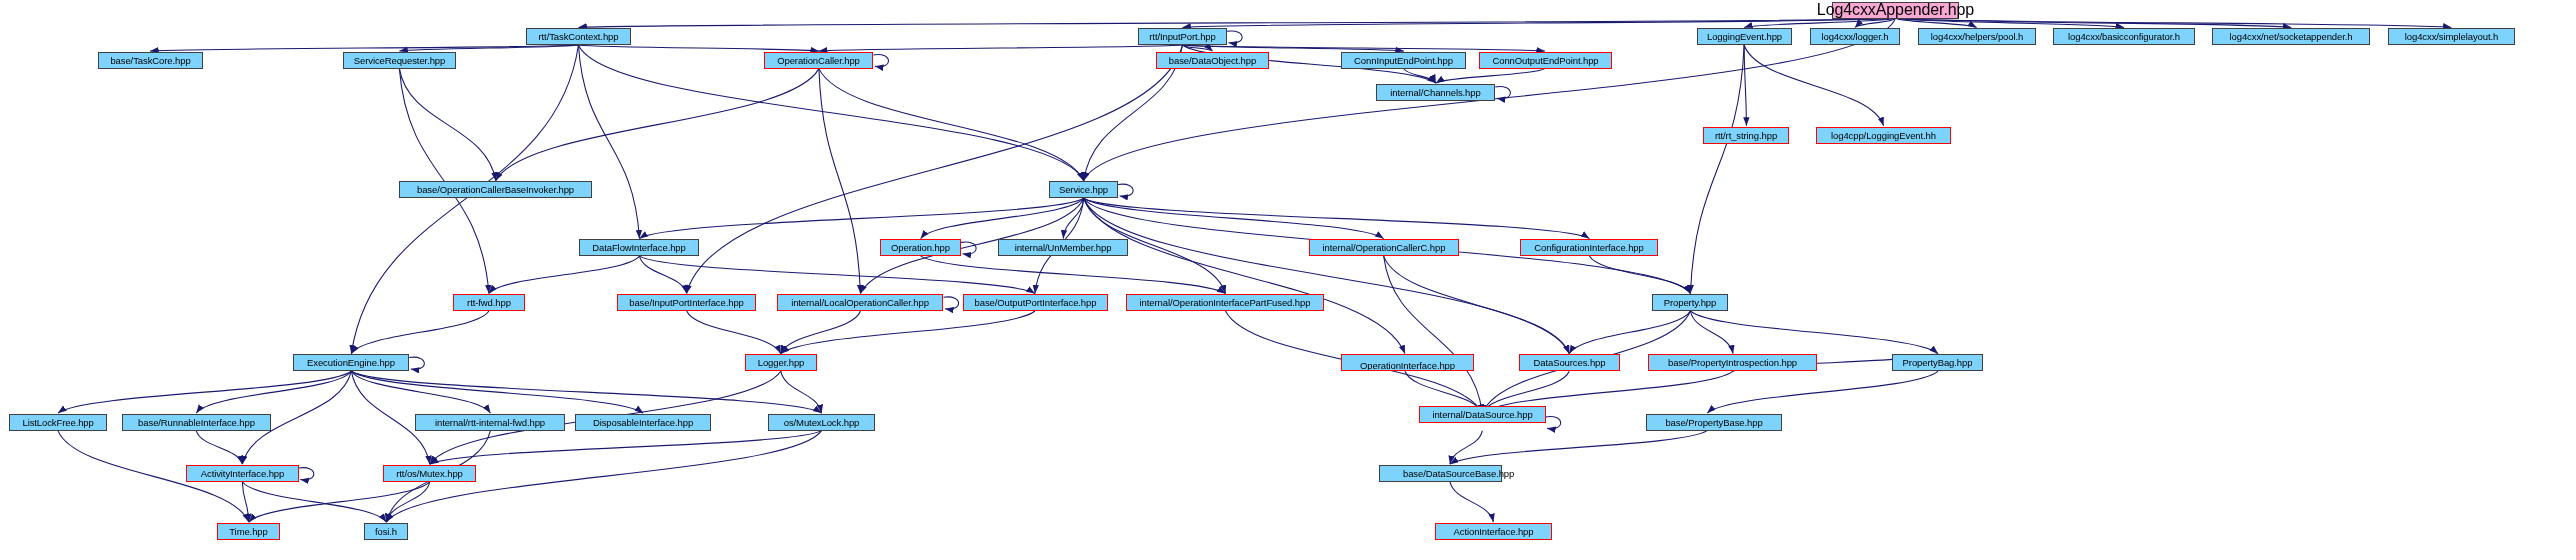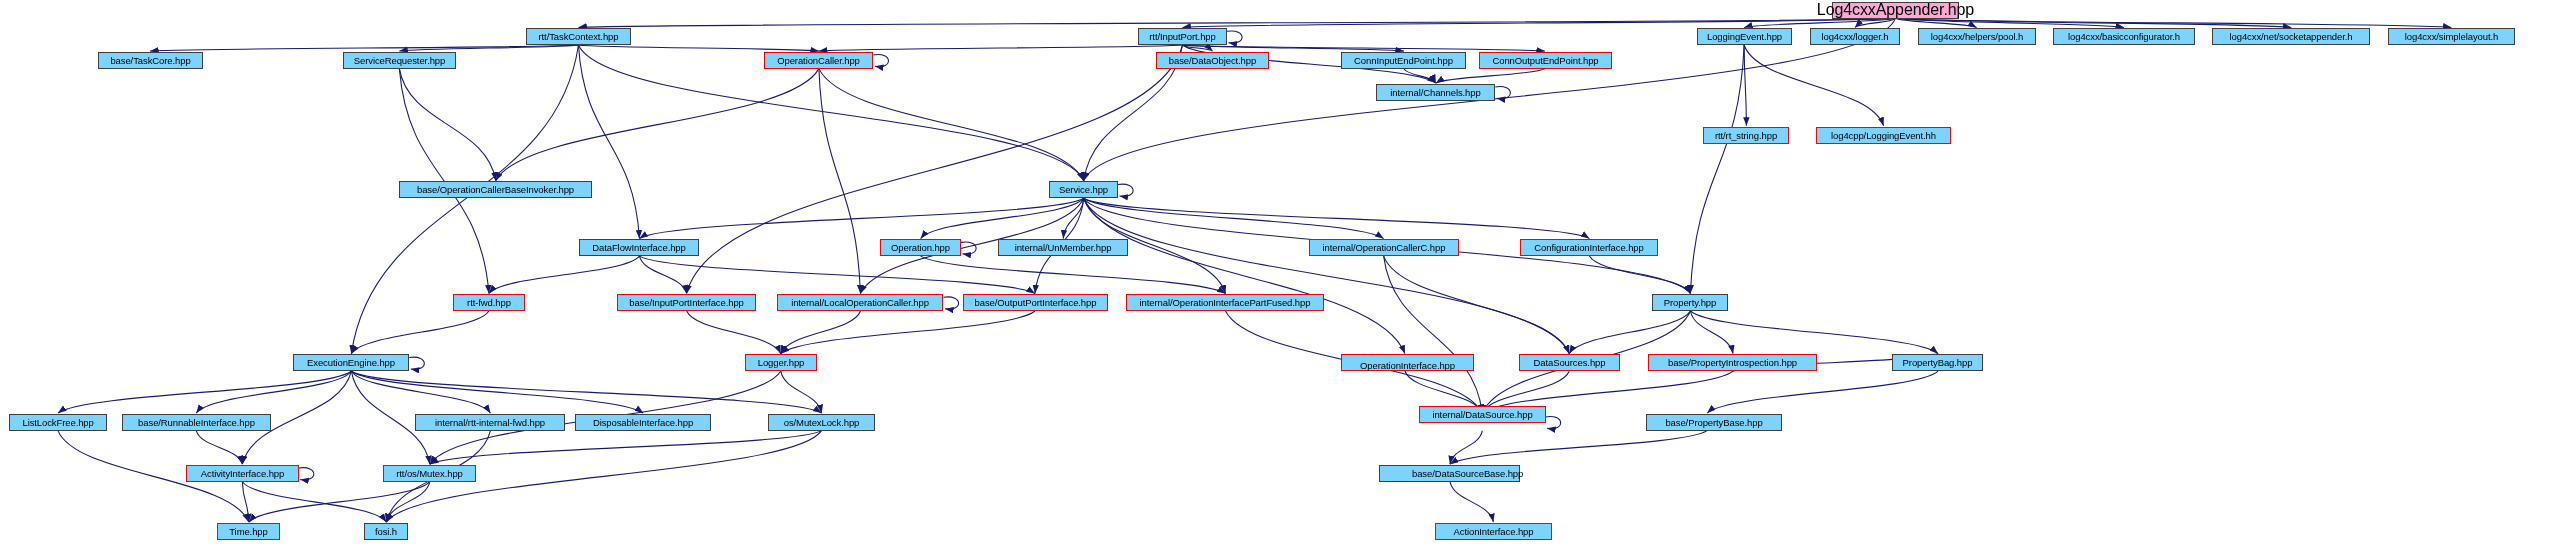--- a/index.html
+++ b/index.html
@@ -295,21 +295,21 @@
       </div>
       <div class="node" style="left: 1646px; top: 414px; width: 136px;">
         <span>base/PropertyBase.hpp</span>
       </div>
       <div class="node red" style="left: 186px; top: 465px; width: 113px;">
         <span>ActivityInterface.hpp</span>
       </div>
       <div class="node red" style="left: 383px; top: 465px; width: 93px;">
         <span>rtt/os/Mutex.hpp</span>
       </div>
-      <div class="node" style="left: 1379px; top: 465px; width: 141px; padding-left: 40px;">
+      <div class="node" style="left: 1379px; top: 465px; width: 123px; padding-left: 40px;">
         <span>base/DataSourceBase.hpp</span>
       </div>
       <div class="node red" style="left: 217px; top: 523px; width: 63px;">
         <span>Time.hpp</span>
       </div>
       <div class="node" style="left: 364px; top: 523px; width: 44px;">
         <span>fosi.h</span>
       </div>
       <div class="node red" style="left: 1435px; top: 523px; width: 117px;">
         <span>ActionInterface.hpp</span>

